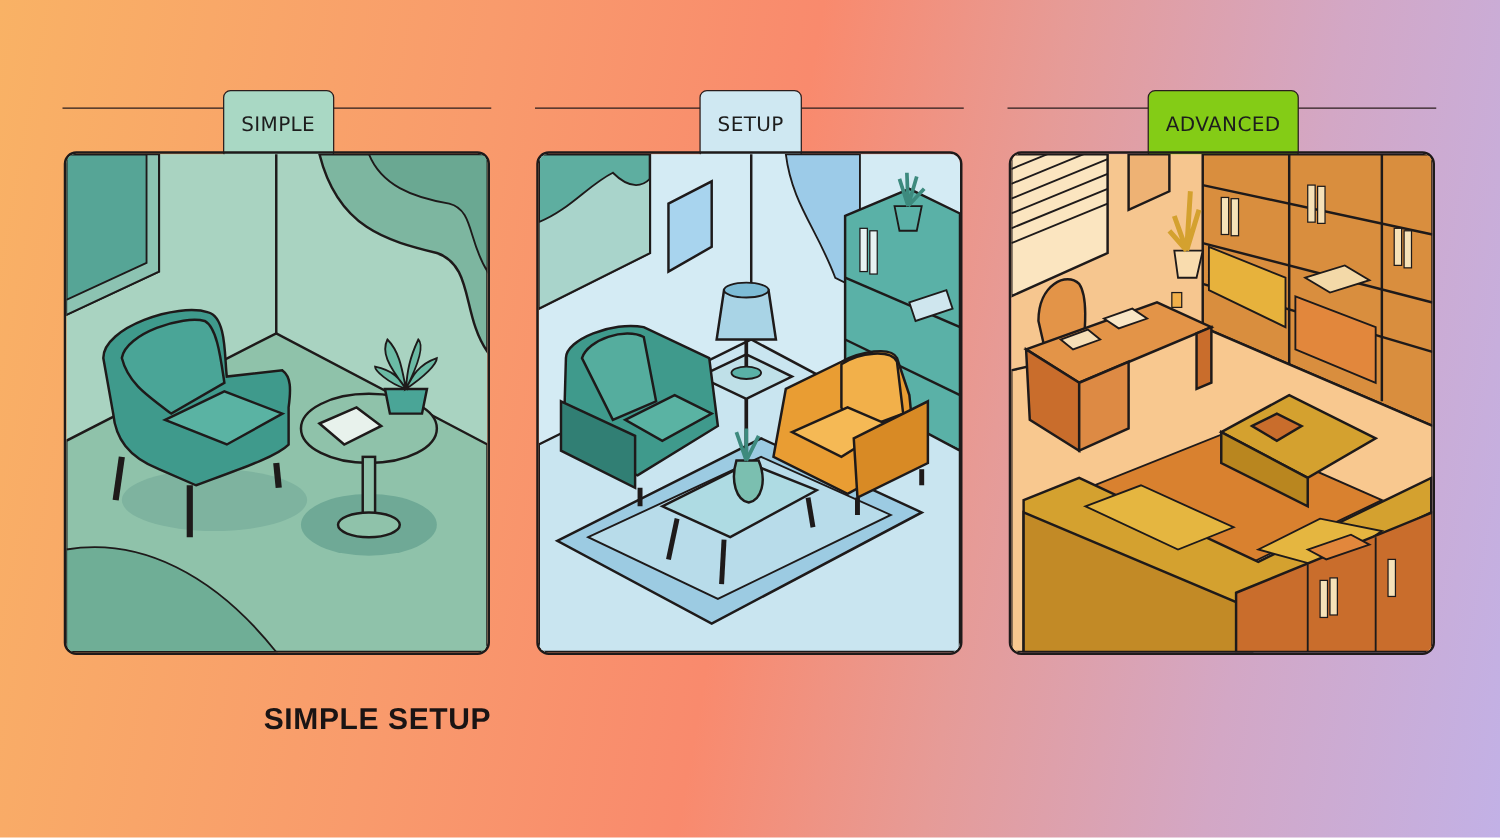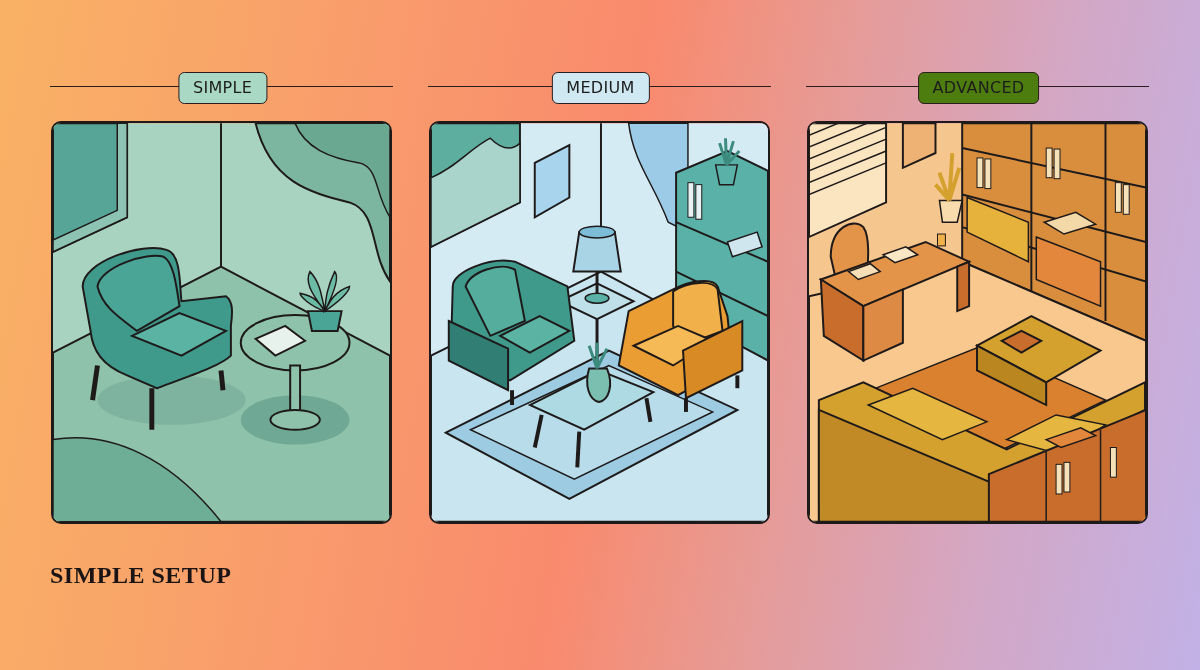--- a/index.html
+++ b/index.html
@@ -6,31 +6,31 @@
   body {
     width:1200px; height:670px; overflow:hidden; position:relative;
     background: linear-gradient(100deg, #f9b265 0%, #f99b6c 30%, #f98a6d 50%, #e69b97 65%, #d3a7c5 82%, #c2b1e6 100%);
     font-family: "DejaVu Sans", "Liberation Sans", sans-serif;
   }
   .col { position:absolute; top:0; width:345px; height:670px; }
   .col.c1 { left:50px; } .col.c2 { left:428px; } .col.c3 { left:806px; }
   .rule { position:absolute; top:86px; left:0; width:343px; height:0; border-top:1.5px solid #2a1d1d; }
   .tag {
     position:absolute; top:72px; left:50%; transform:translateX(-50%);
-    height:30px; padding:0 14px; border:1.5px solid #2a1d1d; border-radius:6px;
+    height:30px; padding:12px 14px; border:1.5px solid #2a1d1d; border-radius:6px;
     font-size:16px; line-height:30px; color:#1d1d1d; letter-spacing:0.3px; white-space:nowrap;text-align:right;
   }
   .panel {
     position:absolute; top:121px; left:1px; width:341px; height:403px;
     border:2px solid #1e1a1a; border-radius:10px; overflow:hidden; box-sizing:border-box;
   }
   .panel svg { display:block; width:100%; height:100%; }
   .caption {
-    position:absolute; top:562px; left:0; width:343px; text-align:left;
-    font-family:Liberation Serif, serif; font-weight:bold; font-size:24px;
+    position:absolute; top:562px; left:0; width:343px; text-align:right;
+    font-family:Liberation Sans, sans-serif; font-weight:bold; font-size:24px;
     letter-spacing:0.5px; color:#1a1414;
   }
 </style>
 </head>
 <body>
 
 <div class="col c1">
   <div class="rule"></div>
   <div class="tag" style="background:#a9d8c4">SIMPLE</div>
   <div class="panel">
@@ -65,21 +65,21 @@
 
       <path d="M258,190 L262,210 L288,210 L292,190 Z" fill="#4aa597" stroke="#1e1a1a" stroke-width="2"></path>
       <path d="M275,190 C260,170 255,160 260,150 C270,160 272,175 275,190 Z M275,190 C285,170 290,155 285,150 C278,165 276,175 275,190 Z M275,190 C290,180 300,170 300,165 C285,170 280,180 275,190 Z M275,190 C260,185 250,175 250,172 C265,175 270,182 275,190 Z" fill="#6bbba5" stroke="#1e1a1a" stroke-width="1.5"></path>
     </svg>
   </div>
   <div class="caption">SIMPLE SETUP</div>
 </div>
 
 <div class="col c2">
   <div class="rule"></div>
-  <div class="tag" style="background:#cfe8f2">MEDIUM</div>
+  <div class="tag" style="background:#cfe8f2">SETUP</div>
   <div class="panel">
     <svg viewBox="0 0 341 403">
       <rect width="341" height="403" fill="#d4ebf4"></rect>
 
       <polygon points="0,0 90,0 90,80 0,125" fill="#5eaea0" stroke="#1e1a1a" stroke-width="2"></polygon>
       <path d="M0,55 C25,45 40,25 60,15 C75,30 85,25 90,20 L90,80 L0,125 Z" fill="#a9d4cb" stroke="#1e1a1a" stroke-width="1.5"></path>
       <polygon points="105,40 140,22 140,75 105,95" fill="#a8d4ee" stroke="#1e1a1a" stroke-width="2"></polygon>
       <line x1="172" y1="0" x2="172" y2="108" stroke="#1e1a1a" stroke-width="2"></line>
 
       <path d="M200,0 C205,40 225,60 240,100 L260,110 L260,0 Z" fill="#9ccbe8" stroke="#1e1a1a" stroke-width="1.5"></path>
@@ -125,21 +125,21 @@
       <line x1="218" y1="278" x2="222" y2="302" stroke="#1e1a1a" stroke-width="4"></line>
 
       <path d="M160,248 C155,265 160,280 170,282 C180,280 185,265 178,248 Z" fill="#7bbfb0" stroke="#1e1a1a" stroke-width="2"></path>
       <path d="M168,248 L160,225 M168,248 L178,228 M168,248 L168,222" stroke="#3d8a7e" stroke-width="3"></path>
     </svg>
   </div>
 </div>
 
 <div class="col c3">
   <div class="rule"></div>
-  <div class="tag" style="background:#4d7c0f">ADVANCED</div>
+  <div class="tag" style="background:#84cc16">ADVANCED</div>
   <div class="panel">
     <svg viewBox="0 0 341 403">
       <rect width="341" height="403" fill="#f6c68f"></rect>
 
       <polygon points="0,0 78,0 78,80 0,115" fill="#fbe5c0" stroke="#1e1a1a" stroke-width="2"></polygon>
       <g stroke="#1e1a1a" stroke-width="1.5">
         <line x1="0" y1="12" x2="78" y2="-20"></line>
           <line x1="0" y1="24" x2="78" y2="-8"></line>
         <line x1="0" y1="36" x2="78" y2="4"></line>
           <line x1="0" y1="48" x2="78" y2="16"></line>

